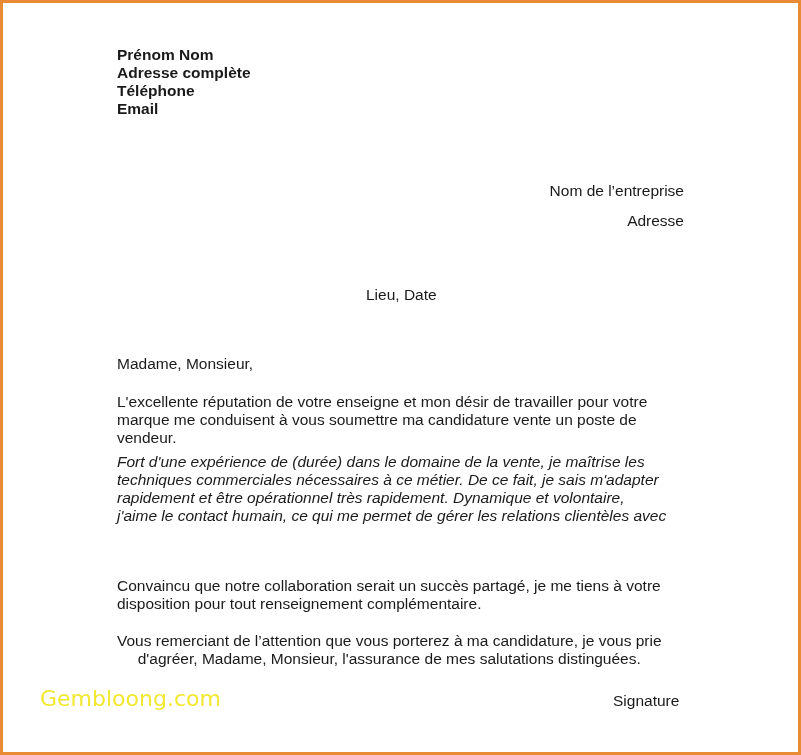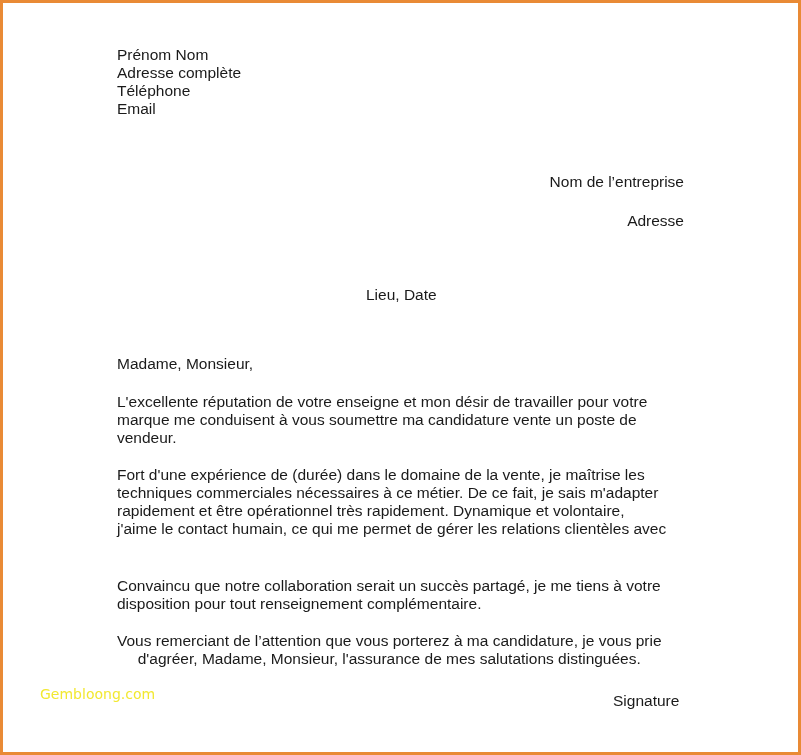--- a/index.html
+++ b/index.html
@@ -6,48 +6,48 @@
     body { width: 801px; height: 755px; background: #ffffff; position: relative; overflow: hidden; }
     .frame { position: absolute; left: 0; top: 0; width: 801px; height: 755px; box-sizing: border-box;
       border: 3px solid #e98a35; background: #fff; }
     .txt { position: absolute; font-family: "Liberation Sans", sans-serif; font-size: 15.5px; color: #1a1a1a;
       line-height: 18px; white-space: nowrap; }
     .right { text-align: right; }
     .para { position: absolute; left: 117px; font-family: "Liberation Sans", sans-serif; font-size: 15.5px;
       color: #1a1a1a; line-height: 18px; margin-top: 32px; }
     .para span { display: block; white-space: nowrap; }
     .watermark { position: absolute; left: 40px; top: 686px; font-family: "DejaVu Sans", sans-serif;
-      font-size: 14px; color: #f2e830; letter-spacing: 0px; }
+      font-size: 22px; color: #f2e830; letter-spacing: 0px; }
   </style>
 </head>
 <body>
 
 <div class="frame"></div>
 
-<div class="txt" style="left:117px; top:46px;">
+<div class="txt" style="left:117px; top:46px;font-weight:bold;">
   <div>Prénom Nom</div>
   <div>Adresse complète</div>
   <div>Téléphone</div>
   <div>Email</div>
 </div>
 
-<div class="txt right" style="right:117px; top:173px;padding-left:35px;">Nom de l’entreprise</div>
+<div class="txt right" style="right:117px; top:182px;padding-left:35px;">Nom de l’entreprise</div>
 <div class="txt right" style="right:117px; top:212px;">Adresse</div>
 
 <div class="txt" style="left:366px; top:286px;">Lieu, Date</div>
 
 <div class="txt" style="left:117px; top:323px;margin-top:32px;">Madame, Monsieur,</div>
 
 <div class="para" style="top:361px;">
   <span>L'excellente réputation de votre enseigne et mon désir de travailler pour votre</span>
   <span>marque me conduisent à vous soumettre ma candidature vente un poste de</span>
   <span>vendeur.</span>
 </div>
 
-<div class="para" style="top:434px;">
+<div class="para" style="top:421px;font-style:italic;">
   <span>Fort d'une expérience de (durée) dans le domaine de la vente, je maîtrise les</span>
   <span>techniques commerciales nécessaires à ce métier. De ce fait, je sais m'adapter</span>
   <span>rapidement et être opérationnel très rapidement. Dynamique et volontaire,</span>
   <span>j'aime le contact humain, ce qui me permet de gérer les relations clientèles avec</span>
 </div>
 
 <div class="para" style="top:545px;">
   <span>Convaincu que notre collaboration serait un succès partagé, je me tiens à votre</span>
   <span>disposition pour tout renseignement complémentaire.</span>
 </div>

